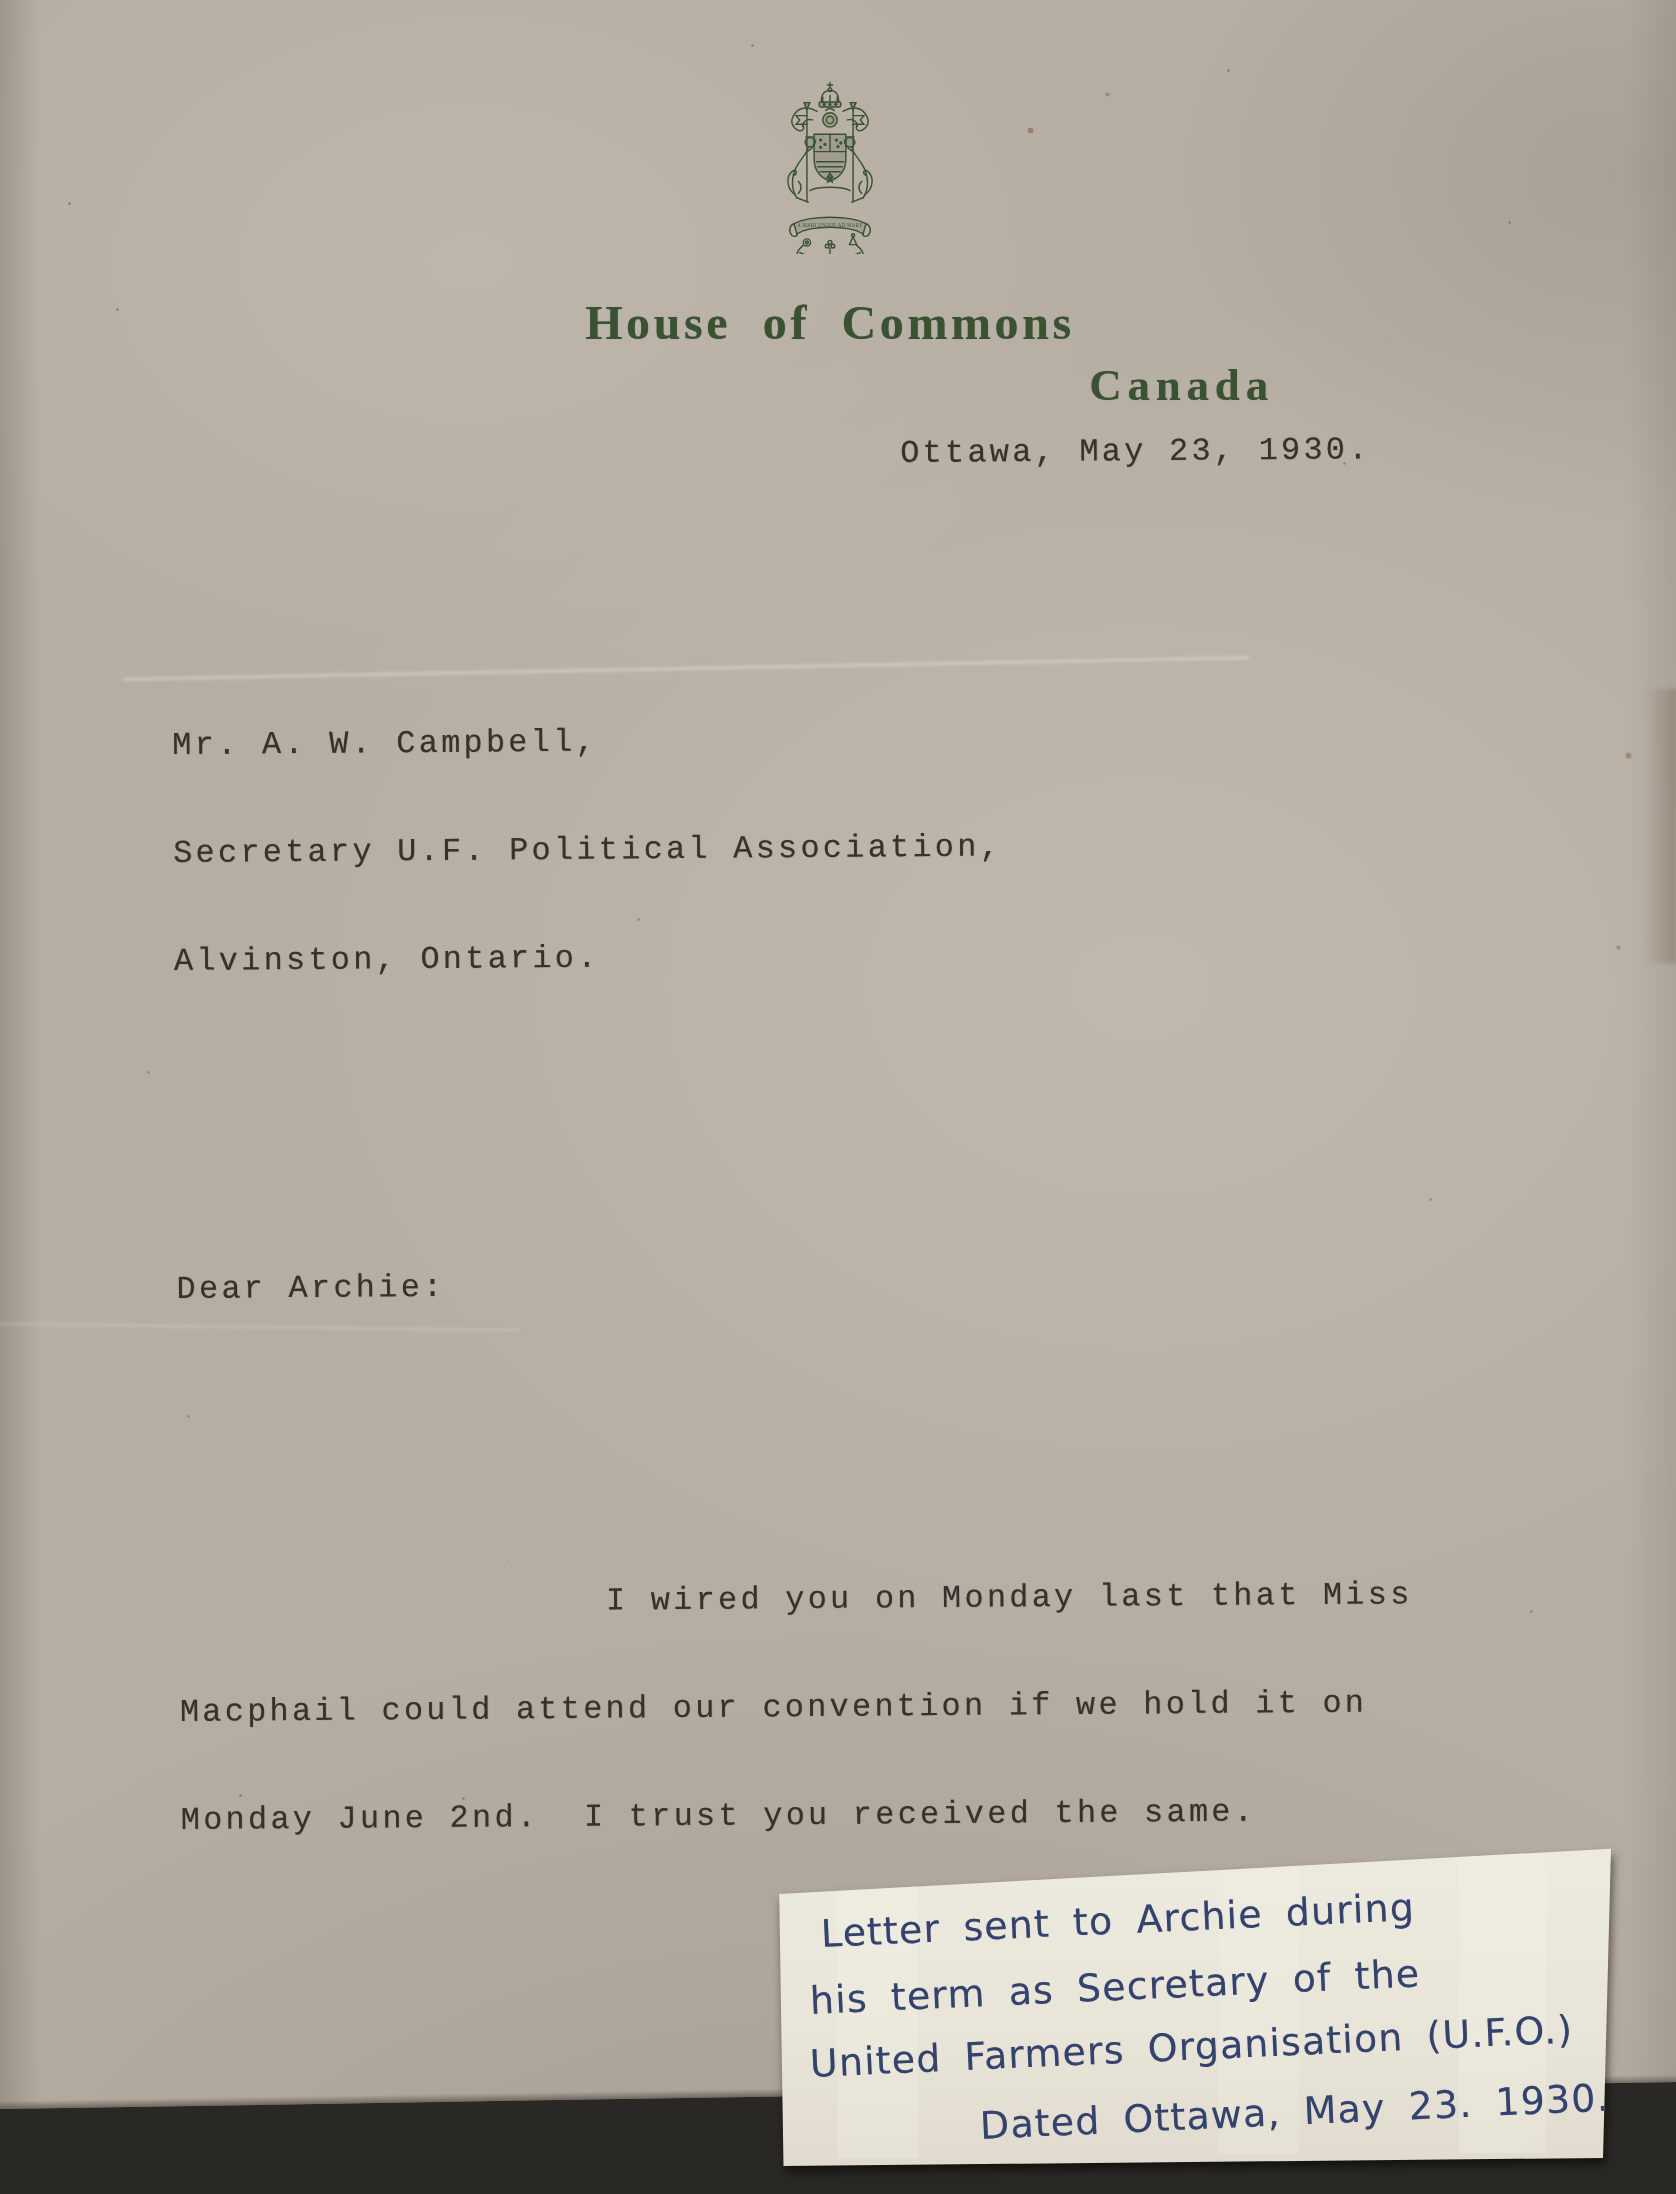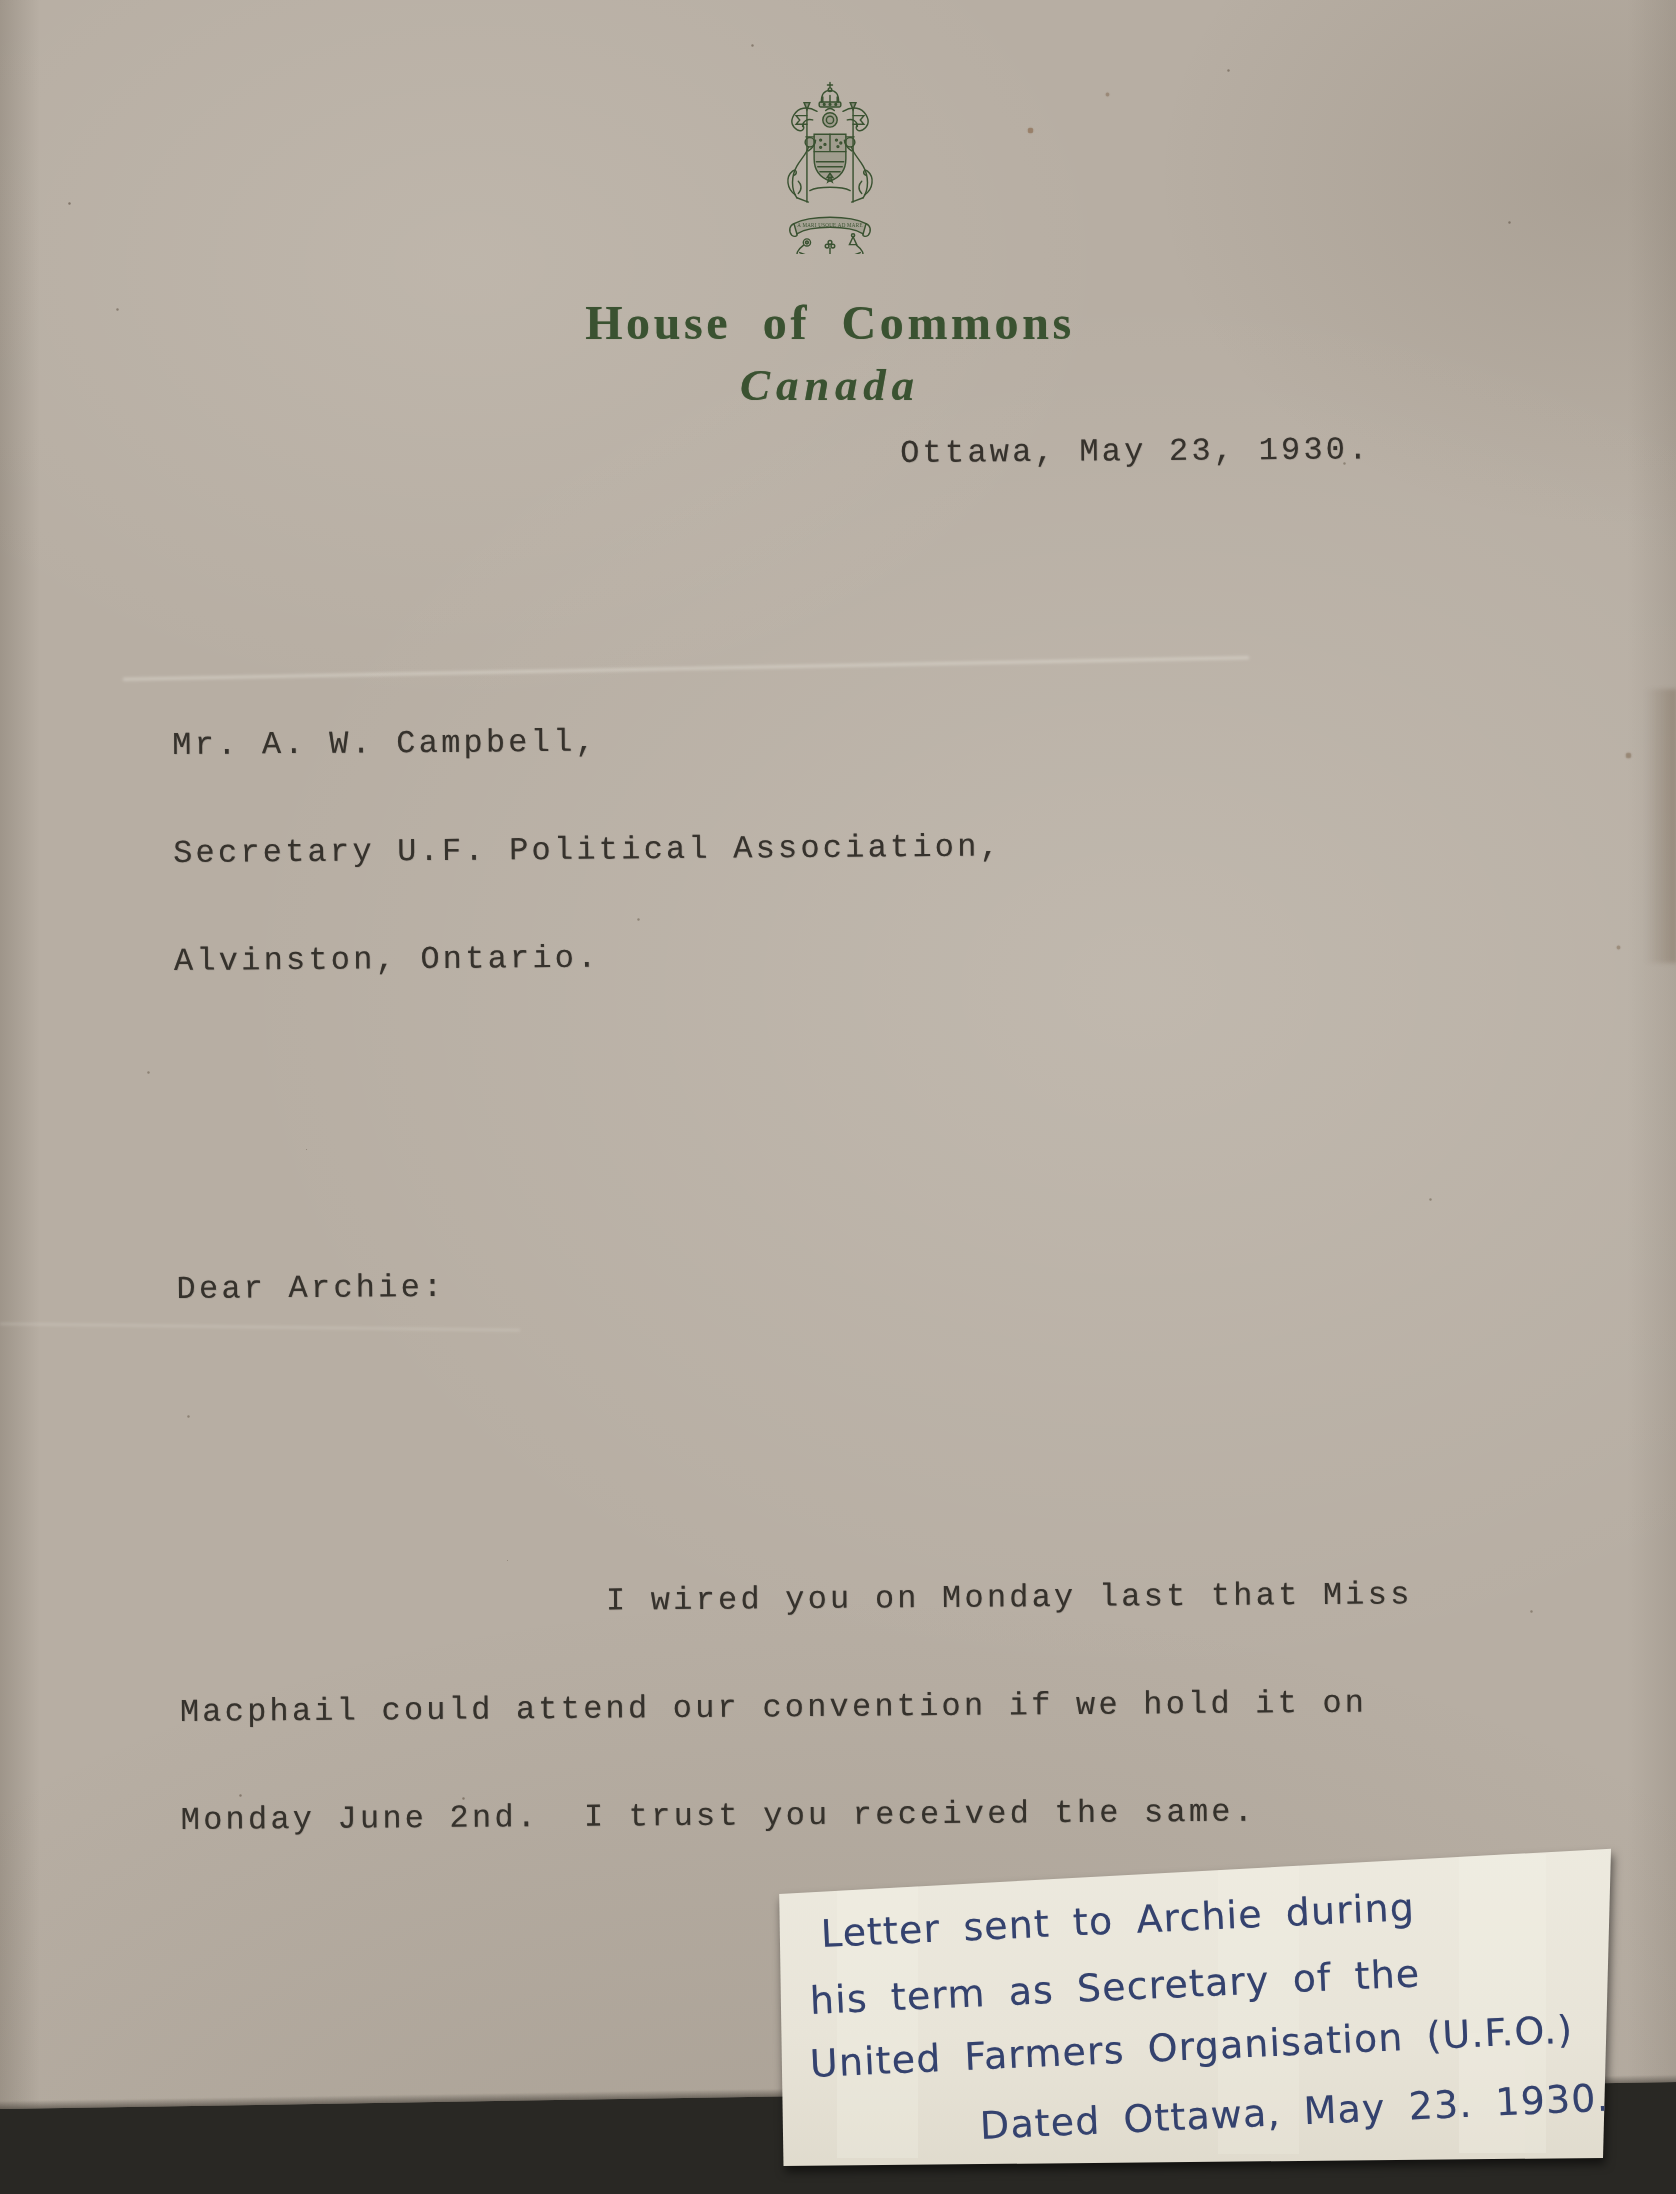--- a/index.html
+++ b/index.html
@@ -69,24 +69,24 @@
   
   .crest{position:absolute;left:765px;top:81px;width:130px;height:173px;}
   .crest svg{width:100%;height:100%;}
   .lh-org{
     position:absolute;left:386px;top:297px;width:888px;text-align:center;
     font-family:"Liberation Serif","DejaVu Serif",serif;font-weight:700;
     font-size:48px;line-height:51px;letter-spacing:3.6px;word-spacing:16px;
     color:#3a5231;text-shadow:0 0 0.7px rgba(58,82,49,0.55);
   }
   .lh-country{
-    position:absolute;left:386px;top:361px;width:888px;text-align:center;
+    position:absolute;left:386px;top:361px;width:888px;text-align:right;
     font-family:"Liberation Serif","DejaVu Serif",serif;font-weight:700;
     font-size:45px;line-height:48px;letter-spacing:5.8px;
-    color:#3a5231;text-shadow:0 0 0.7px rgba(58,82,49,0.55);font-style:italic;
+    color:#3a5231;text-shadow:0 0 0.7px rgba(58,82,49,0.55);
   }
 
   
   .typed-common{
     font-family:"Liberation Mono","DejaVu Sans Mono",monospace;
     font-size:32px;letter-spacing:3.2px;line-height:36px;
     color:rgba(48,44,39,0.92);
     text-shadow:0 0 0.7px rgba(48,44,39,0.40), 0.7px 0.7px 0 rgba(48,44,39,0.10);
     white-space:pre;
   }

